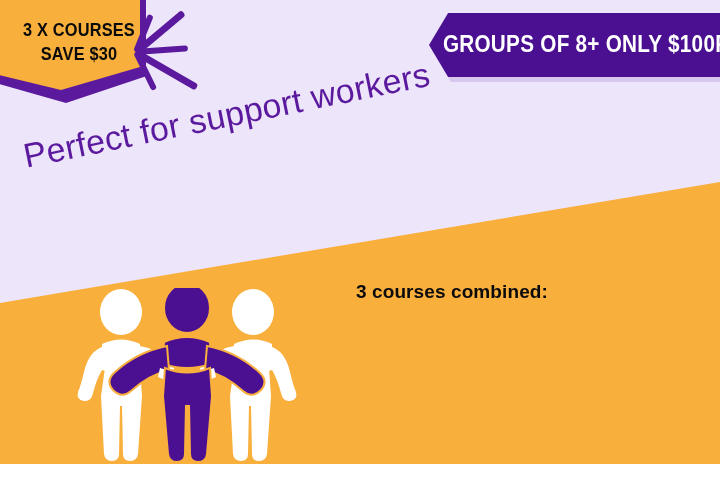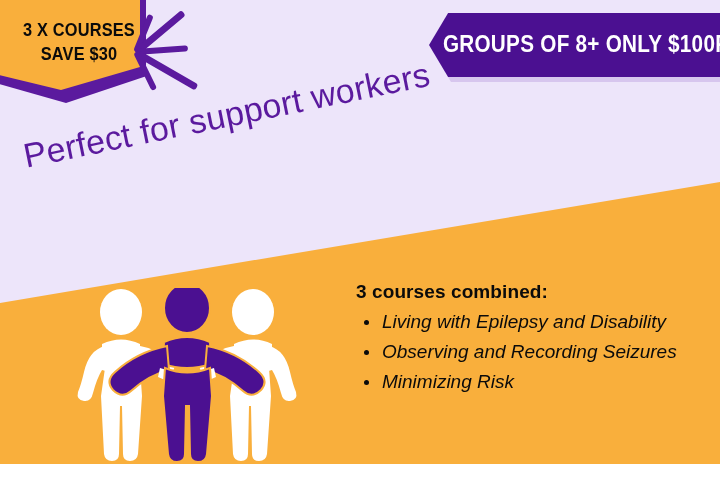--- a/index.html
+++ b/index.html
@@ -203,25 +203,20 @@
     </div>
 
   <div class="ribbon-shadow"></div>
   <div class="ribbon"></div>
   <div class="ribbon-text">GROUPS OF 8+ ONLY $100PP</div>
 
   <div class="headline">Perfect for support workers</div>
 
   <div class="courses">
     <div class="courses-title">3 courses combined:</div>
-    <ul class="courses-list">
-      <li>Living with Epilepsy and Disability</li>
-      <li>Observing and Recording Seizures</li>
-      <li>Minimizing Risk</li>
-    </ul>
   </div>
 
   <div class="people">
     <svg viewBox="0 0 230 180" width="230" height="180" aria-hidden="true">
 
       <g>
         <ellipse cx="49" cy="24" rx="21" ry="23" fill="#FFFFFF"></ellipse>
         <path d="M30 56 q19 -9 38 0 l0 26 q-19 7 -38 0 z" fill="#FFFFFF"></path>
         <path d="M33 58 q-16 4 -21 26 q-3 13 -6 20 q-2 8 6 9 q7 1 9 -8 q4 -15 9 -23 q5 -8 10 -10 z" fill="#FFFFFF"></path>
         <path d="M64 57 q22 4 40 18 l-6 17 q-20 -12 -36 -16 z" fill="#FFFFFF"></path>

